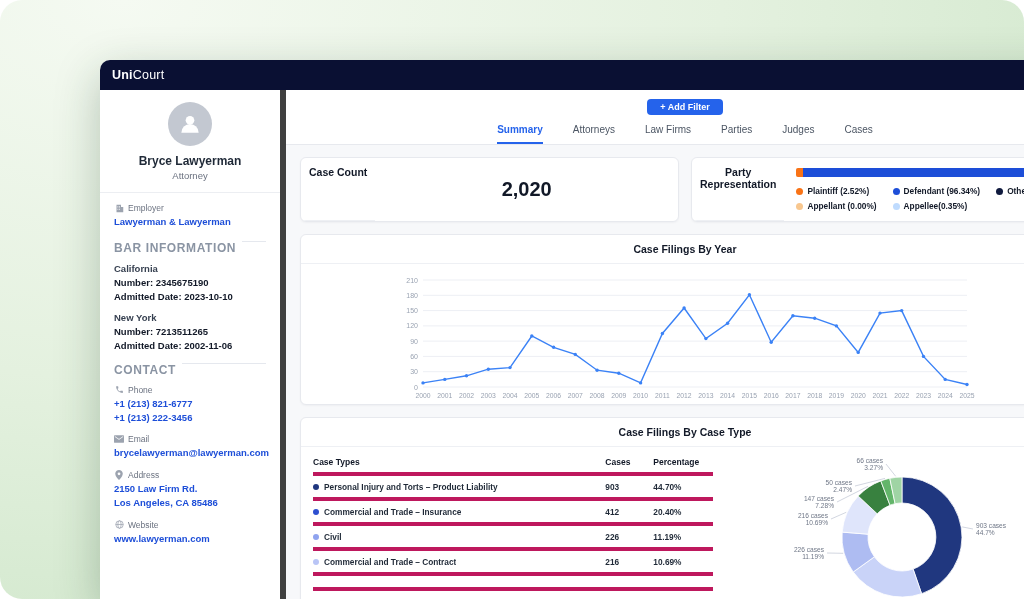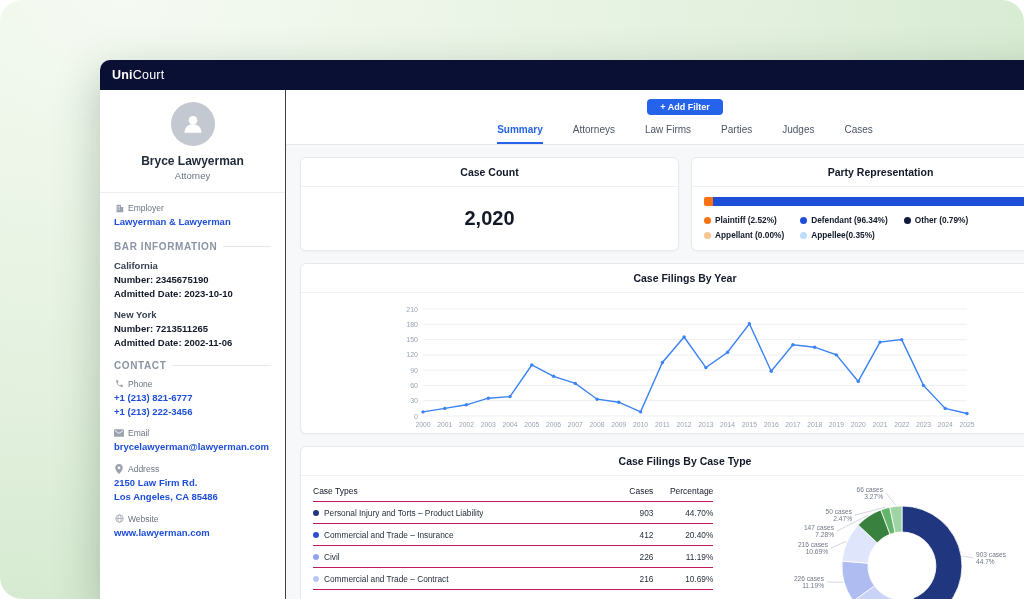--- a/index.html
+++ b/index.html
@@ -15,66 +15,66 @@
     justify-content:space-between;padding:0 12px;}
   .brand{color:#fff;font-size:12.5px;letter-spacing:.2px;}
   .brand .b1{font-weight:700;}
   .header-right{display:flex;align-items:center;gap:12px;}
   .bell{position:relative;width:15px;height:15px;display:inline-flex;}
   .bell .dot{position:absolute;top:-2px;right:-1px;width:5px;height:5px;border-radius:50%;background:#ef4444;}
   .avatar{width:20px;height:20px;border-radius:50%;background:#2563eb;color:#fff;font-size:8px;
     font-weight:700;display:flex;align-items:center;justify-content:center;border:1px solid #6b93f2;}
   
   .app-body{flex:1;display:flex;min-height:0;}
-  .sidebar{flex:0 0 186px;width:186px;background:#fff;border-right:1px solid #404040;
+  .sidebar{flex:0 0 186px;width:186px;background:#fff;border-right:6px solid #404040;
     padding:12px 14px 9px;overflow:hidden;}
   .profile{display:flex;flex-direction:column;align-items:center;}
   .profile-avatar{width:44px;height:44px;border-radius:50%;background:#c3c8d1;
     display:flex;align-items:center;justify-content:center;overflow:hidden;}
   .profile-name{margin-top:8px;font-size:12px;font-weight:700;color:#1f2937;}
   .profile-role{margin-top:2px;font-size:9.5px;color:#6b7280;}
   .sep{border-top:1px solid #eceef2;margin:11px -14px 10px;}
   .sb-block{margin-bottom:10px;}
   .kv-label{display:flex;align-items:center;gap:4px;font-size:8.5px;color:#6b7280;margin-bottom:2px;}
   .sb-icon{display:inline-flex;width:10px;justify-content:center;}
   .link{display:block;color:#1d4ed8;font-weight:700;font-size:9.5px;line-height:1.45;text-decoration:none;cursor:pointer;}
-  .section-h{display:flex;align-items:center;margin:12px 0 8px;font-size:10px;font-weight:700;
+  .section-h{display:flex;margin:12px 0 8px;font-size:12px;font-weight:700;
     color:#8a94a3;letter-spacing:.6px;}
   .section-h::after{content:"";flex:1;height:1px;background:#e5e8ee;margin-left:6px;}
   .bar-state{font-size:9.5px;font-weight:700;color:#374151;}
   .bar-line{font-size:9.5px;font-weight:700;color:#111827;margin-top:3px;}
   
   .main{flex:1;display:flex;flex-direction:column;min-width:0;background:#f7f8fa;}
   .main-top{background:#fff;border-bottom:1px solid #e7e9ee;padding-top:9px;}
   .add-filter{display:block;margin:0 auto;background:#2563eb;color:#fff;border:none;border-radius:4px;
     font-size:9px;font-weight:700;padding:3px 13px;font-family:inherit;cursor:pointer;}
   .tabs{display:flex;justify-content:center;gap:30px;margin-top:9px;}
   .tab{font-size:10px;color:#4b5563;padding-bottom:7px;border-bottom:2px solid transparent;cursor:pointer;}
   .tab.active{color:#2563eb;font-weight:700;border-bottom-color:#2563eb;}
   .content{flex:1;min-height:0;overflow:hidden;padding:12px 14px;display:flex;flex-direction:column;gap:12px;}
   .content > *{flex-shrink:0;}
   .cards-row{display:flex;gap:12px;align-items:stretch;}
   .card{background:#fff;border:1px solid #e7e9ee;border-radius:6px;box-shadow:0 1px 2px rgba(16,24,40,.04);overflow:hidden;}
-  .cards-row .card{flex:1;min-width:0;display:flex;flex-direction:column;}
+  .cards-row .card{flex:1;min-width:0;display:flex;flex-direction:row;}
   .card h3{padding:8px;font-size:10.5px;font-weight:700;color:#111827;text-align:center;border-bottom:1px solid #eef0f4;}
   .big-number{flex:1;display:flex;align-items:center;justify-content:center;
     font-size:20px;font-weight:700;color:#111827;padding:12px 0;}
   .party-body{padding:8px 12px 10px;}
   .stack-bar{display:flex;height:9px;border-radius:2px;overflow:hidden;background:#e5e7eb;margin:2px 0 9px;}
   .stack-bar > div{flex:0 0 auto;height:100%;}
   .legend{display:grid;grid-template-columns:auto auto auto;gap:5px 16px;justify-content:start;}
   .legend-item{display:flex;align-items:center;gap:4px;font-size:8.3px;font-weight:700;color:#111827;white-space:nowrap;}
   .legend-dot{width:7px;height:7px;border-radius:50%;flex:0 0 7px;}
   .chart-body{padding:8px 12px 2px;}
   .chart-body svg{display:block;margin:0 auto;}
   .type-body{display:flex;gap:10px;padding:4px 12px 0;align-items:flex-start;}
   .type-table{flex:1.2;min-width:0;}
   .donut-wrap{flex:1;display:flex;justify-content:center;margin-top:-2px;}
-  .tt-row{display:flex;align-items:center;border-bottom:1px solid #be185d;padding:5.5px 0;
-    font-size:8.3px;font-weight:400;color:#1f2937;text-align:right;}
+  .tt-row{display:flex;align-items:center;border-bottom:4px solid #be185d;padding:5.5px 0;
+    font-size:8.3px;font-weight:700;color:#1f2937;}
   .tt-head{font-size:8.5px;color:#111827;}
   .tt-type{flex:1;display:flex;align-items:center;gap:5px;min-width:0;}
   .tt-label{white-space:nowrap;overflow:hidden;text-overflow:ellipsis;}
   .tt-dot{width:6px;height:6px;border-radius:50%;flex:0 0 6px;}
   .tt-cases{width:48px;flex:0 0 48px;}
   .tt-pct{width:60px;flex:0 0 60px;}
 </style>
 </head>
 <body>
 

